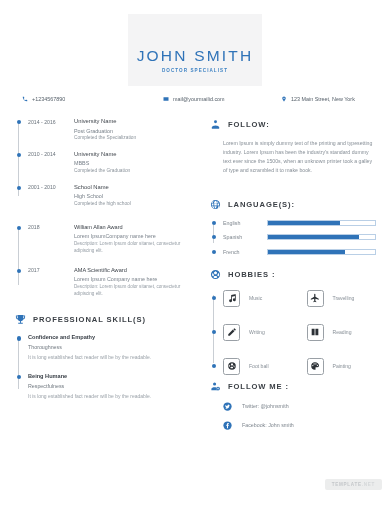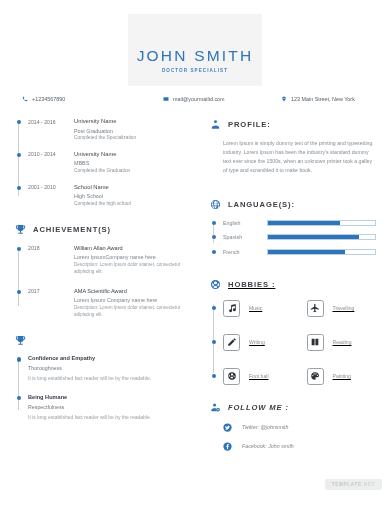--- a/index.html
+++ b/index.html
@@ -206,28 +206,20 @@
               <div class="tl-title">School Name</div>
               <div class="tl-sub">High School</div>
               <div class="tl-desc">Completed the high school</div>
             </div>
           </div>
         </div>
       </div>
     </div>
 
     <div class="section" style="margin-top:16px;">
-      <div class="sec-head">
-        <span class="sec-icon">
-          <svg width="11" height="11" viewBox="0 0 24 24" fill="currentColor">
-              <path d="M18 3V2H6v1H2v4c0 2.4 1.8 4.4 4.2 4.8A6 6 0 0 0 11 15.9V19H7v2h10v-2h-4v-3.1a6 6 0 0 0 4.8-4.1C20.2 11.4 22 9.4 22 7V3h-4zM4 7V5h2v4.7C4.8 9.3 4 8.2 4 7zm16 0c0 1.2-.8 2.3-2 2.7V5h2v2z"></path>
-            </svg>
-        </span>
-        <span class="sec-title">ACHIEVEMENT(S)</span>
-      </div>
       <div class="timeline">
         <div class="tl-line"></div>
 
         <div class="tl-item" style="margin-bottom:12px;">
           <span class="tl-dot"></span>
           <div class="tl-row">
             <div class="tl-date">2018</div>
             <div class="tl-body">
               <div class="ach-title">William Allan Award</div>
               <div class="ach-sub">Lorem IpsumCompany name here</div>
@@ -250,20 +242,21 @@
       </div>
     </div>
 
     <div class="section" style="margin-top:16px;">
       <div class="sec-head">
         <span class="sec-icon">
           <svg width="11" height="11" viewBox="0 0 24 24" fill="currentColor">
               <path d="M18 3V2H6v1H2v4c0 2.4 1.8 4.4 4.2 4.8A6 6 0 0 0 11 15.9V19H7v2h10v-2h-4v-3.1a6 6 0 0 0 4.8-4.1C20.2 11.4 22 9.4 22 7V3h-4zM4 7V5h2v4.7C4.8 9.3 4 8.2 4 7zm16 0c0 1.2-.8 2.3-2 2.7V5h2v2z"></path>
             </svg>
         </span>
+        <span class="sec-title">PROFESSIONAL SKILL(S)</span>
       </div>
       <div class="timeline">
         <div class="tl-line"></div>
 
         <div class="sk-item">
           <span class="tl-dot"></span>
           <div class="sk-title">Confidence and Empathy</div>
           <div class="sk-sub">Thoroughness</div>
           <div class="sk-desc">It is long established fact reader will be by the readable.</div>
         </div>
@@ -281,21 +274,21 @@
   <div class="col-right">
 
     <div class="section">
       <div class="sec-head">
         <span class="sec-icon">
           <svg width="11" height="11" viewBox="0 0 24 24" fill="currentColor">
               <circle cx="12" cy="6" r="3.2"></circle>
               <path d="M4 21v-2.5C4 15.5 7.6 14 12 14s8 1.5 8 4.5V21H4z"></path>
             </svg>
         </span>
-        <span class="sec-title">PROFILE:</span>
+        <span class="sec-title">FOLLOW:</span>
       </div>
       <div class="profile-text">Lorem Ipsum is simply dummy text of the printing and typesetting industry. Lorem Ipsum has been the industry's standard dummy text ever since the 1500s, when an unknown printer took a galley of type and scrambled it to make book.</div>
     </div>
 
     <div class="section" style="margin-top:24px;">
       <div class="sec-head">
         <span class="sec-icon">
           <svg width="11" height="11" viewBox="0 0 24 24" fill="currentColor">
               <path d="M12 2a10 10 0 1 0 0 20 10 10 0 0 0 0-20zm0 2c1.3 0 2.8 2.3 3.3 5.5H8.7C9.2 6.3 10.7 4 12 4zM4.3 10h3.2c-.1 1.3-.1 2.7 0 4H4.3a8 8 0 0 1 0-4zm0 6h3.4c.5 2.3 1.3 4 2.1 4.7A8 8 0 0 1 4.3 16zm5.3 0h4.8c-.6 2.8-1.9 4.8-2.4 4.8S10.2 18.8 9.6 16zm5.1-2H9.3c-.1-1.3-.1-2.7 0-4h5.4c.1 1.3.1 2.7 0 4zm1.7 6.7c.8-.7 1.6-2.4 2.1-4.7h3.4a8 8 0 0 1-5.5 4.7zM16.5 14c.1-1.3.1-2.7 0-4h3.2a8 8 0 0 1 0 4h-3.2zm-2.3-9.7A8 8 0 0 1 18.9 8h-3C15.5 6.4 14.9 5.1 14.2 4.3zM8 4.3C7.3 5.1 6.7 6.4 6.2 8h-3a8 8 0 0 1 4.8-3.7z"></path>
             </svg>
@@ -324,21 +317,21 @@
         <div class="lang-row">
           <span class="tl-dot" style="top:1px;"></span>
           <div class="lang-name">French</div>
           <div class="lang-track">
             <div class="lang-fill" style="width: 72%;"></div>
           </div>
         </div>
       </div>
     </div>
 
-    <div class="section" style="margin-top:24px;text-decoration:underline;">
+    <div class="section" style="margin-top:14px;">
       <div class="sec-head">
         <span class="sec-icon">
           <svg width="11" height="11" viewBox="0 0 24 24" fill="currentColor">
               <path d="M12 2a10 10 0 1 0 0 20 10 10 0 0 0 0-20zm0 3 3.5 2.5-1.3 4.1h-4.4L8.5 7.5 12 5zM5.6 8.8l1.8 1.3 1.3 4.1-2.1 1.5-2-1.5c-.2-1.8 0-3.7 1-5.4zm2.9 10.3-.8-2.4 2.1-1.5h3.9l2.1 1.5-.8 2.4c-2.1.8-4.4.8-6.5 0zm9.5-3.4-2.1-1.5 1.3-4.1 1.8-1.3c1 1.7 1.2 3.6 1 5.4l-2 1.5z"></path>
             </svg>
         </span>
         <span class="sec-title">HOBBIES :</span>
       </div>
       <div class="hob-grid">
         <div class="tl-line"></div>
@@ -398,21 +391,21 @@
               <svg width="10" height="10" viewBox="0 0 24 24" fill="currentColor">
                   <path d="M12 3a9 9 0 0 0 0 18c1 0 1.8-.8 1.8-1.8 0-.5-.2-.9-.5-1.2-.3-.3-.5-.7-.5-1.1 0-1 .8-1.8 1.8-1.8H17a4.6 4.6 0 0 0 4.6-4.6C21.6 6.3 17.3 3 12 3zM6.8 12.5a1.5 1.5 0 1 1 0-3 1.5 1.5 0 0 1 0 3zm3-4a1.5 1.5 0 1 1 0-3 1.5 1.5 0 0 1 0 3zm4.4 0a1.5 1.5 0 1 1 0-3 1.5 1.5 0 0 1 0 3zm3.6 3.2a1.5 1.5 0 1 1 0-3 1.5 1.5 0 0 1 0 3z"></path>
                 </svg>
             </span>
             <span class="hob-label">Painting</span>
           </div>
         </div>
       </div>
     </div>
 
-    <div class="section" style="margin-top:17px;font-style:italic;">
+    <div class="section" style="margin-top:6px;">
       <div class="sec-head">
         <span class="sec-icon">
           <svg width="11" height="11" viewBox="0 0 24 24" fill="currentColor">
               <circle cx="10" cy="6.5" r="3.4"></circle>
               <path d="M3 20v-2.3c0-2.8 3.3-4.2 7-4.2 1 0 2 .1 2.9.3A5.5 5.5 0 0 0 16 20H3z"></path>
               <circle cx="17.5" cy="16.5" r="4.2"></circle>
               <path d="M17.1 14.4h.9v4.3h-.9z" fill="#fff"></path>
               <path d="M15.4 16.1h4.3v.9h-4.3z" fill="#fff"></path>
             </svg>
         </span>

